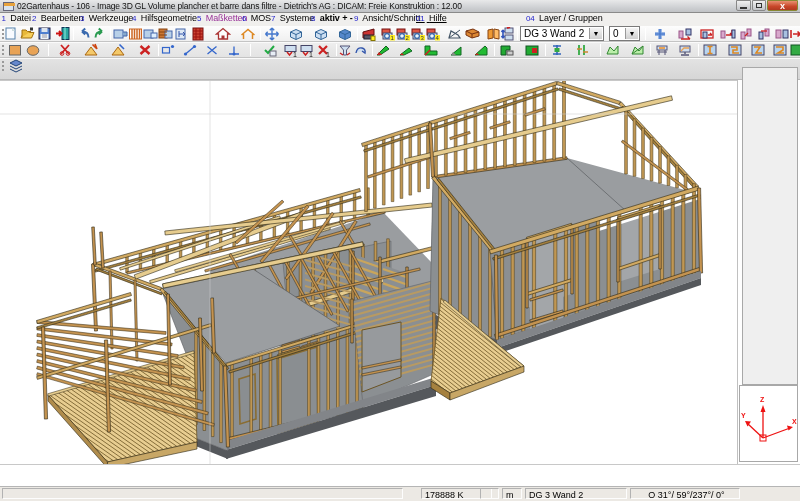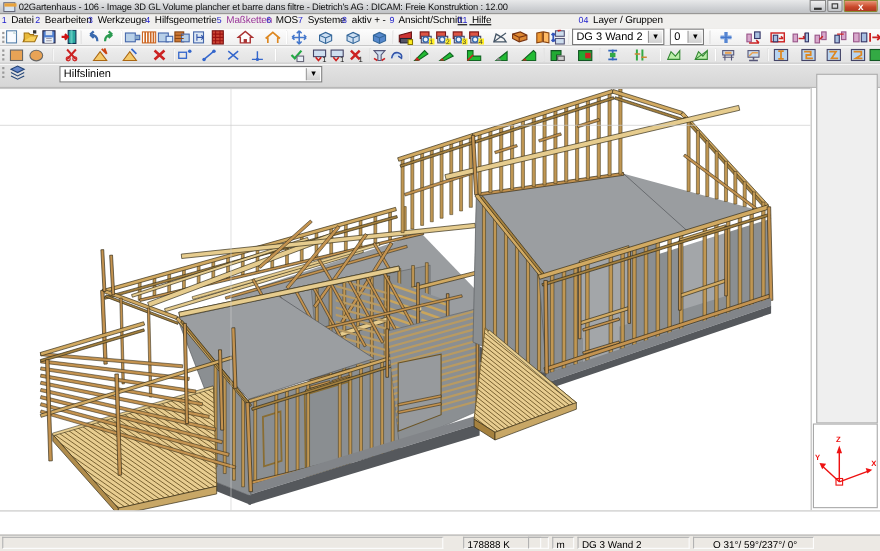--- a/index.html
+++ b/index.html
@@ -36,21 +36,21 @@
  <div style="position:absolute;right:2px;top:0;width:31px;height:11px;background:linear-gradient(#e89070,#c8472a 60%,#b03a20);border:1px solid #883;border-radius:0 0 2px 2px;color:#fff;text-align:center;font-size:9px;line-height:10px;font-weight:bold;">x</div>
 </div>
 <div id="menubar">
     <div class="mi" style="left:1.5px;"><span class="mn">1</span> <span style="color:#000;margin-top:28px;">Datei</span></div>
 <div class="mi" style="left:32px;"><span class="mn">2</span> <span style="color:#000;">Bearbeiten</span></div>
 <div class="mi" style="left:80px;"><span class="mn">3</span> <span style="color:#000;">Werkzeuge</span></div>
 <div class="mi" style="left:132px;"><span class="mn">4</span> <span style="color:#000;">Hilfsgeometrie</span></div>
 <div class="mi" style="left:197px;"><span class="mn">5</span> <span style="color:#993399;">Maßketten</span></div>
 <div class="mi" style="left:242px;"><span class="mn">6</span> <span style="color:#000;">MOS</span></div>
 <div class="mi" style="left:271px;"><span class="mn">7</span> <span style="color:#000;">Systeme</span></div>
-<div class="mi" style="left:311px;"><span class="mn">8</span> <span style="color:#000;">aktiv + -</span></div>
+<div class="mi" style="left:311px;"><span class="mn">8</span> <span style="color:#000;font-weight:bold;">aktiv + -</span></div>
 <div class="mi" style="left:354px;"><span class="mn">9</span> <span style="color:#000;">Ansicht/Schnitt</span></div>
 <div class="mi" style="left:416px;text-decoration:underline;"><span class="mn">01</span> <span style="color:#000;">Hilfe</span></div>
 <div class="mi" style="left:526px;"><span class="mn">04</span> <span style="color:#000;">Layer / Gruppen</span></div>
   </div>
 <div id="tb">
     <div style="position:absolute;left:0;top:15px;width:800px;height:1px;background:#c4c4c4;"></div>
     <div style="position:absolute;left:0;top:16px;width:800px;height:1px;background:#fafafa;"></div>
     <div style="position:absolute;left:0;top:31px;width:800px;height:1px;background:#c4c4c4;"></div>
     <div style="position:absolute;left:0;top:32px;width:800px;height:1px;background:#fafafa;"></div>
     <div style="position:absolute;left:2px;top:3px;width:3px;height:10px;border-left:2px dotted #999;"></div>
@@ -374,24 +374,20 @@
         <path d="M4 4 h7 v3 l-5 3 h6" fill="none" stroke="#dd8822" stroke-width="1.6"></path>
       </svg></div>
 <div style="position:absolute;left:789px;top:17px;width:16px;height:14px;"><svg width="16" height="14" viewBox="0 0 16 14">
         <rect x="2" y="2" width="10" height="10" fill="#33aa44" stroke="#115522"></rect>
       </svg></div>
 <div style="position:absolute;left:2px;top:35px;width:3px;height:10px;border-left:2px dotted #999;"></div>
 <div style="position:absolute;left:8px;top:33px;width:16px;height:14px;"><svg width="16" height="14" viewBox="0 0 16 14">
         <path d="M2 4 l6 -3 6 3 -6 3 Z" fill="#6688cc" stroke="#247"></path>
         <path d="M2 7 l6 3 6 -3 M2 10 l6 3 6 -3" fill="none" stroke="#247"></path>
       </svg></div>
-<div class="combo" style="left:54px;top:34px;width:239px;">
-      <span>Hilfslinien</span>
-      <div class="cbtn">▼</div>
-    </div>
   </div>
 <div id="viewport">
  <svg width="737" height="384" viewBox="0 80 737 384">
   <polygon points="210.0,268.0 383.0,211.0 432.0,262.0 432.0,300.0 391.0,314.0 291.0,348.0 230.0,334.0 210.0,292.0" fill="#9a9da0"></polygon>
 <polygon points="433.0,176.0 567.0,157.0 696.0,192.0 701.0,270.0 497.0,338.0 430.0,310.0" fill="#9a9da0"></polygon>
 <polygon points="128.3,272.0 128.3,254.4 125.7,254.4 125.7,272.0" fill="#c09753" stroke="#46391b" stroke-width="0.5"></polygon>
 <polygon points="141.7,268.8 141.7,250.7 139.1,250.7 139.1,268.8" fill="#c09753" stroke="#46391b" stroke-width="0.5"></polygon>
 <polygon points="155.1,265.6 155.1,246.9 152.5,246.9 152.5,265.6" fill="#c09753" stroke="#46391b" stroke-width="0.5"></polygon>
 <polygon points="168.5,262.4 168.5,243.2 165.9,243.2 165.9,262.4" fill="#c09753" stroke="#46391b" stroke-width="0.5"></polygon>
 <polygon points="181.9,259.2 181.9,239.4 179.3,239.4 179.3,259.2" fill="#c09753" stroke="#46391b" stroke-width="0.5"></polygon>

